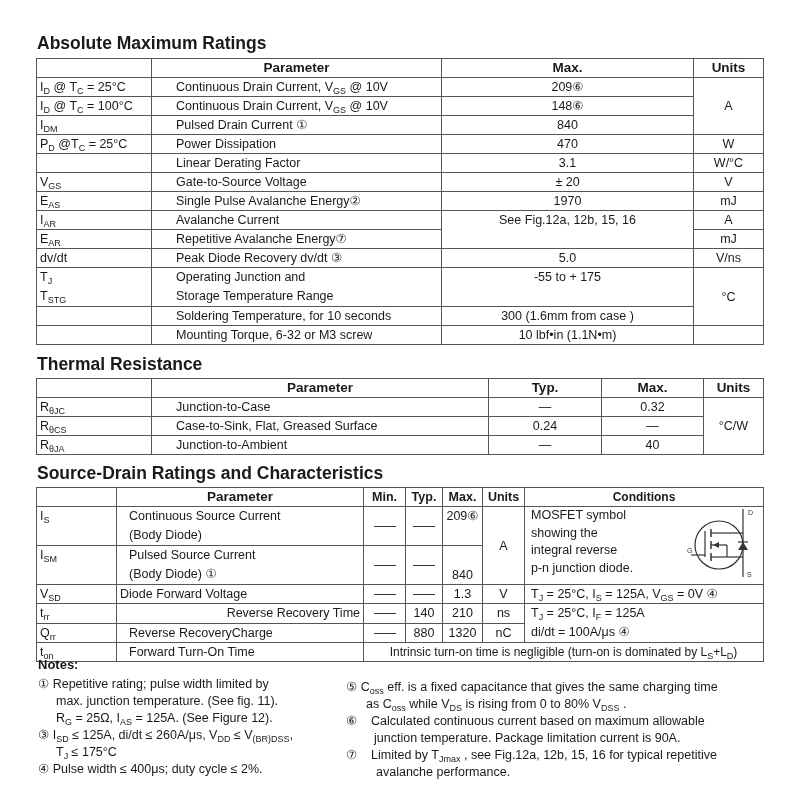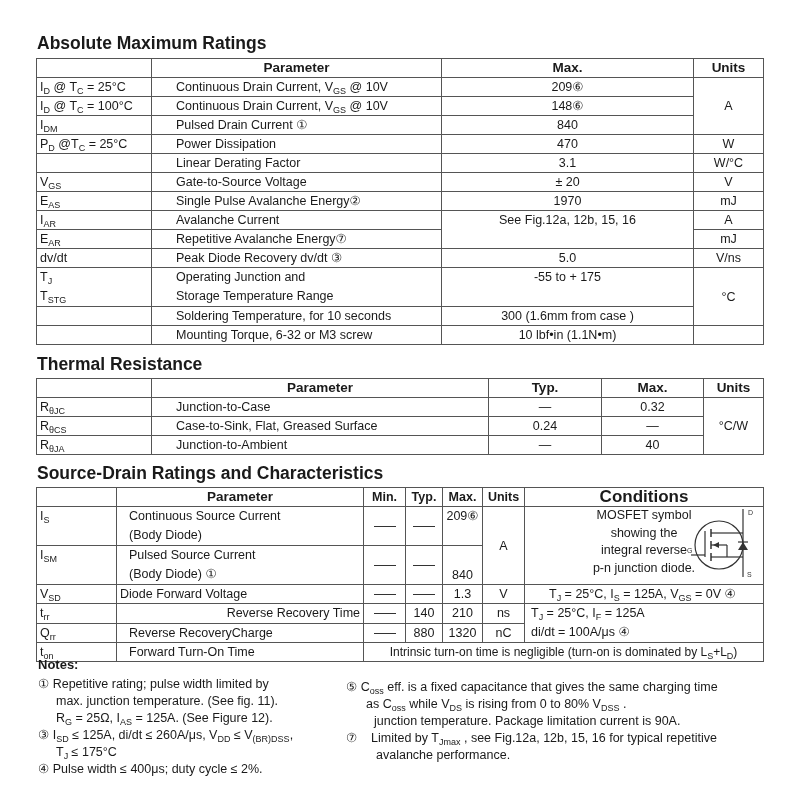--- a/index.html
+++ b/index.html
@@ -171,33 +171,33 @@
       <col style="width:239px">
     </colgroup>
   <tbody>
       <tr>
     <th></th>
     <th>Parameter</th>
     <th style="font-size:12.5px;">Min.</th>
     <th style="font-size:12.5px;">Typ.</th>
     <th style="font-size:12.5px;">Max.</th>
     <th style="font-size:12.5px;">Units</th>
-    <th style="font-size:17px;">Conditions</th>
+    <th style="font-size:12px;">Conditions</th>
   </tr>
   <tr>
     <td class="l" style="vertical-align:top;"><span>I</span><sub>S</sub></td>
     <td class="l two-line" style="padding-left:12px;">
           <div>Continuous Source Current</div>
           <div>(Body Diode)</div>
         </td>
     <td class="c"><span class="dash"></span></td>
     <td class="c"><span class="dash"></span></td>
     <td class="c" style="vertical-align:top;">209⑥</td>
     <td class="c" rowspan="2">A</td>
-    <td rowspan="2" style="position:relative; padding:0 13px; vertical-align:top;text-align:center;">
+    <td rowspan="2" style="position:relative; padding:0 6px; vertical-align:top;">
       <div style="line-height:17.5px;">
         <div>MOSFET symbol</div>
         <div>showing  the</div>
         <div>integral reverse</div>
         <div>p-n junction diode.</div>
       </div>
       <svg width="72" height="72" viewBox="0 0 72 72" style="position:absolute; right:6px; top:0px;">
         <circle cx="34" cy="38" r="24" fill="none" stroke="#333" stroke-width="1.2"></circle>
         <line x1="58" y1="2" x2="58" y2="70" stroke="#333" stroke-width="1.2"></line>
         <line x1="20" y1="24" x2="20" y2="50" stroke="#333" stroke-width="1.2"></line>
@@ -228,21 +228,21 @@
     <td class="c"><span class="dash"></span></td>
     <td class="c" style="vertical-align:bottom;">840</td>
   </tr>
   <tr>
     <td class="l"><span>V</span><sub>SD</sub></td>
     <td class="l" style="">Diode Forward Voltage</td>
     <td class="c"><span class="dash"></span></td>
     <td class="c"><span class="dash"></span></td>
     <td class="c">1.3</td>
     <td class="c">V</td>
-    <td class="l" style="padding-left:24px;"><span>T</span><sub>J</sub><span> = 25°C, I</span><sub>S</sub><span> = 125A, V</span><sub>GS</sub><span> = 0V   ④</span></td>
+    <td class="l" style="padding-left:6px;"><span>T</span><sub>J</sub><span> = 25°C, I</span><sub>S</sub><span> = 125A, V</span><sub>GS</sub><span> = 0V   ④</span></td>
   </tr>
   <tr>
     <td class="l"><span>t</span><sub>rr</sub></td>
     <td class="l" style="padding-left:12px;text-align:right;">Reverse Recovery Time</td>
     <td class="c"><span class="dash"></span></td>
     <td class="c">140</td>
     <td class="c">210</td>
     <td class="c">ns</td>
     <td class="l two-line" rowspan="2" style="padding-left:6px;">
           <div><span>T</span><sub>J</sub><span> = 25°C, I</span><sub>F</sub><span> = 125A</span></div>
@@ -271,16 +271,17 @@
   <p class="ind">max. junction temperature. (See fig. 11).</p>
   <p class="ind"><span>R</span><sub>G</sub><span> = 25Ω, I</span><sub>AS</sub><span> = 125A. (See Figure 12).</span></p>
   <p><span>③ I</span><sub>SD</sub><span> ≤ 125A, di/dt ≤ 260A/μs, V</span><sub>DD</sub><span> ≤ V</span><sub>(BR)DSS</sub><span>,</span></p>
   <p class="ind"><span>T</span><sub>J</sub><span> ≤ 175°C</span></p>
   <p>④ Pulse width ≤ 400μs; duty cycle ≤ 2%.</p>
 </div>
 
 <div class="notes" style="left:346px; top:679px; width:440px;">
   <p><span>⑤ C</span><sub>oss</sub><span> eff. is a fixed capacitance that gives the same charging time</span></p>
   <p style="padding-left:20px;"><span>as C</span><sub>oss</sub><span> while V</span><sub>DS</sub><span> is rising from 0 to 80% V</span><sub>DSS</sub><span> .</span></p>
+  <p style="white-space:pre;">⑥    Calculated continuous current based on maximum allowable</p>
   <p style="padding-left:28px;">junction temperature. Package limitation current is 90A.</p>
   <p style="white-space:pre;"><span>⑦    Limited by T</span><sub>Jmax</sub><span> , see Fig.12a, 12b, 15, 16 for typical repetitive</span></p>
   <p style="padding-left:30px;">avalanche performance.</p>
 </div>
 
 </body></html>

